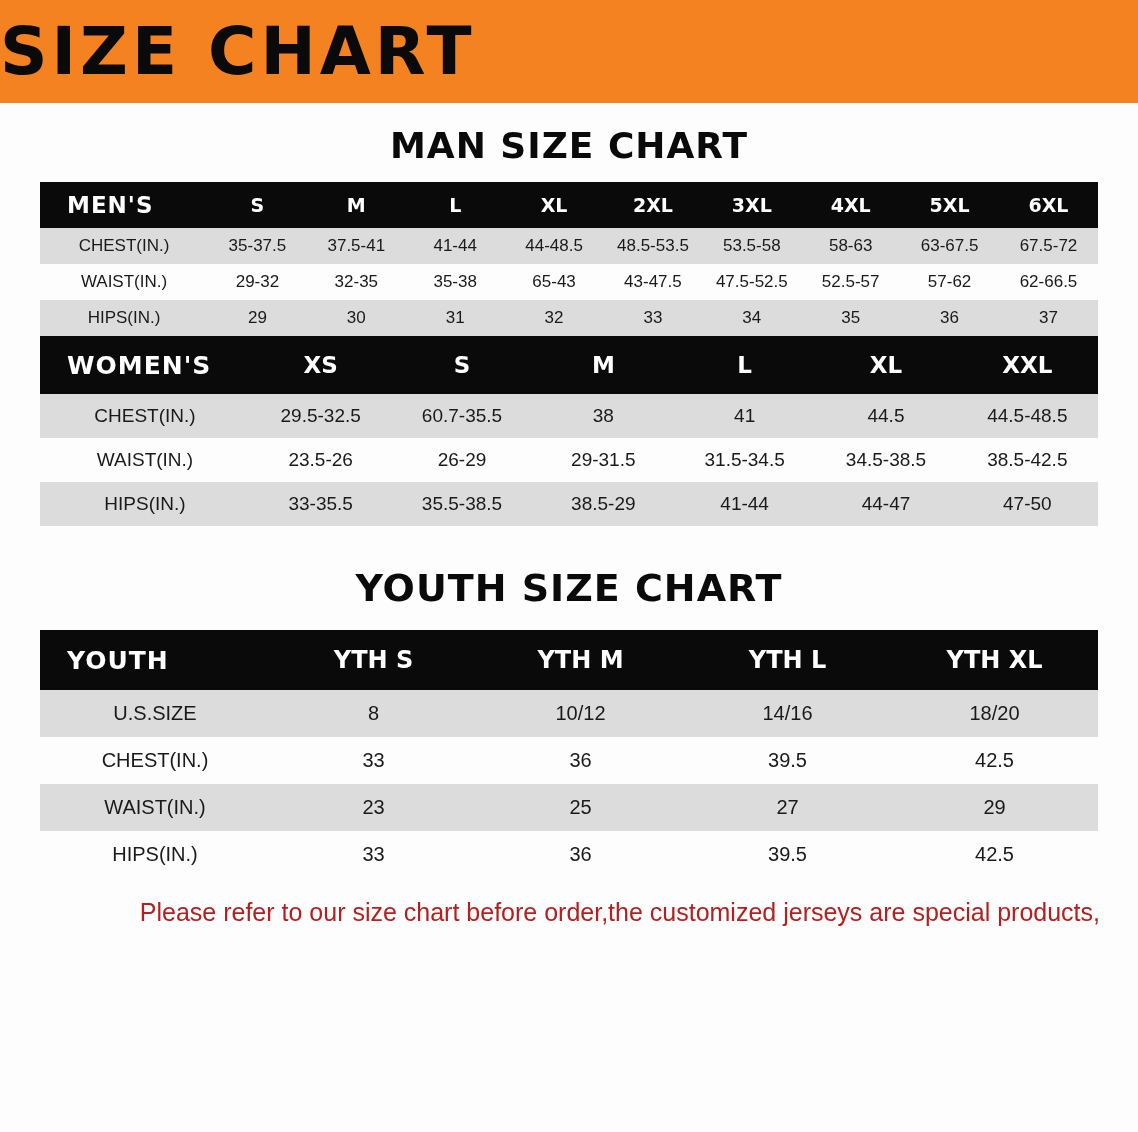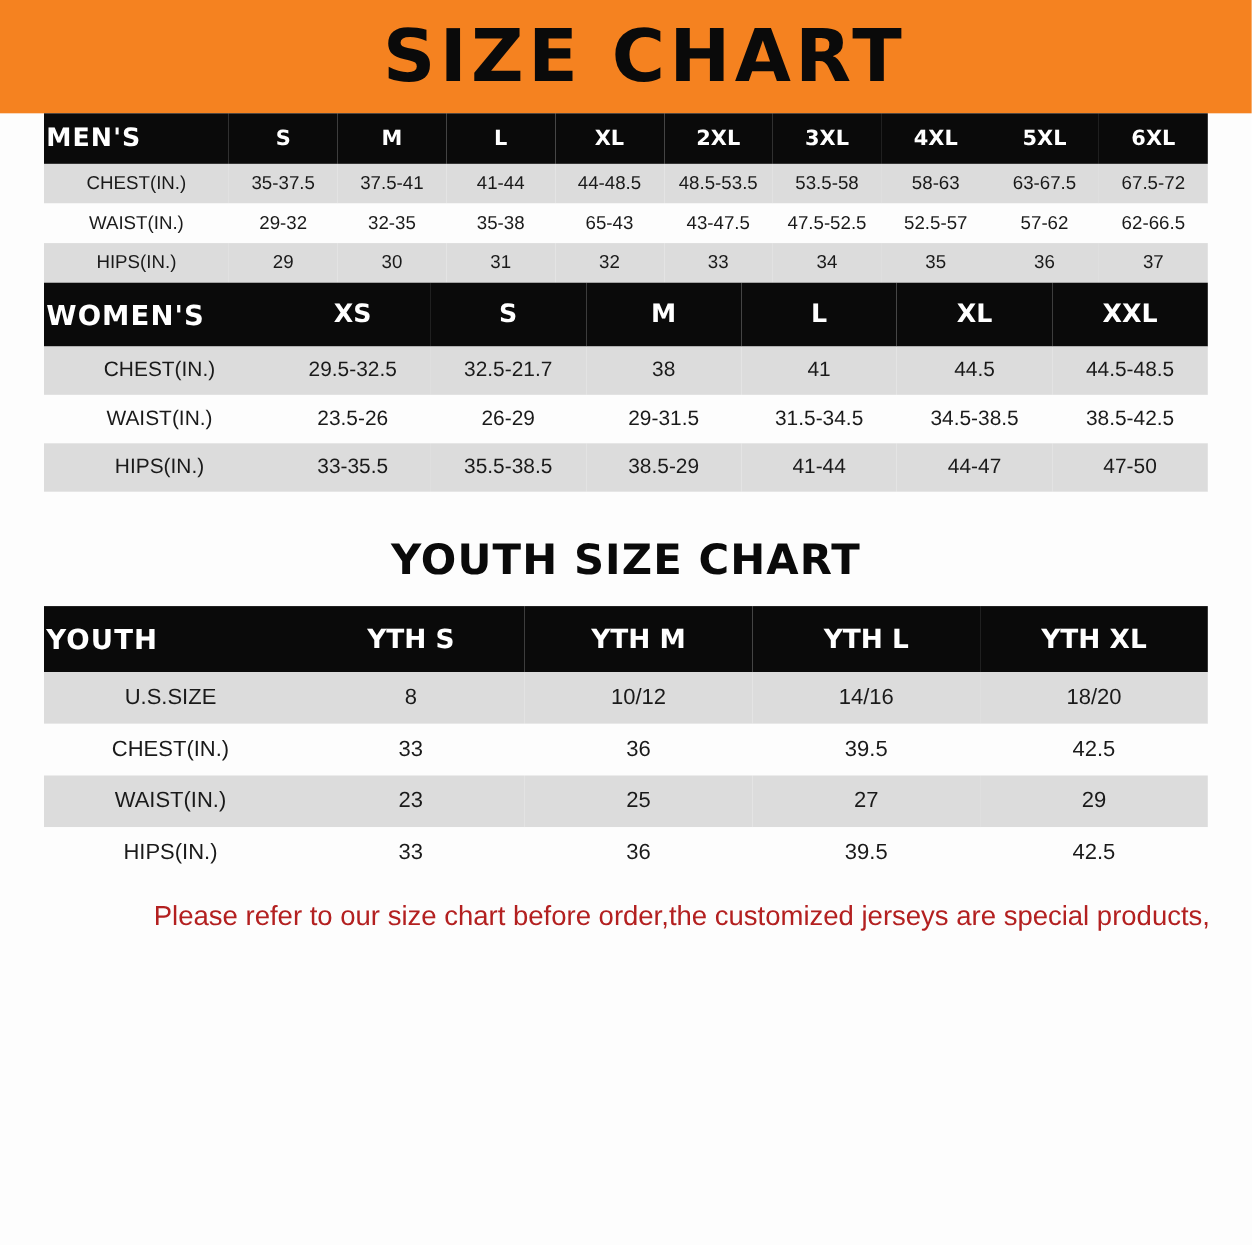--- a/index.html
+++ b/index.html
@@ -20,22 +20,21 @@
     height: 1132px;
     background: #fdfdfd;
   }
 
   
   .banner {
     height: 103px;
     background: #f58220;
     display: flex;
     align-items: center;
-    justify-content: center;
-    padding-left: 34px;
+    justify-content: flex-start;
   }
   .banner-title {
     font-family: "DejaVu Sans", sans-serif;
     font-weight: bold;
     font-size: 66px;
     letter-spacing: 4px;
     color: #0a0a0a;
     line-height: 1;
   }
 
@@ -61,21 +60,21 @@
   }
   thead th {
     background: #0a0a0a;
     color: #ffffff;
     font-family: "DejaVu Sans", sans-serif;
     font-weight: bold;
     text-align: center;
   }
   thead th.rowlabel {
     text-align: left;
-    padding-left: 2px;
+    padding-left: 27px;
     letter-spacing: 1px;
   }
   tbody td {
     text-align: center;
     color: #1a1a1a;
     font-family: "Liberation Sans", sans-serif;
   }
   tbody td.rowlabel {
     text-align: center;
     font-family: "Liberation Sans", sans-serif;
@@ -115,20 +114,21 @@
 </style>
 </head>
 <body>
 
 <div class="page">
 
   <div class="banner">
     <div class="banner-title">SIZE CHART</div>
   </div>
 
+  <div class="section-title man">MAN SIZE CHART</div>
   <div class="table-wrap">
     <table id="men-table">
       <colgroup>
           <col class="lbl">
         </colgroup>
       <thead>
         <tr>
             <th class="rowlabel">MEN'S</th>
             <th>S</th>
             <th>M</th>
@@ -195,21 +195,21 @@
             <th>M</th>
             <th>L</th>
             <th>XL</th>
             <th>XXL</th>
           </tr>
       </thead>
       <tbody>
           <tr class="shade">
             <td class="rowlabel">CHEST(IN.)</td>
             <td>29.5-32.5</td>
-            <td>32.5-21.7</td>
+            <td>60.7-35.5</td>
             <td>38</td>
             <td>41</td>
             <td>44.5</td>
             <td>44.5-48.5</td>
           </tr>
           <tr class="plain">
             <td class="rowlabel">WAIST(IN.)</td>
             <td>23.5-26</td>
             <td>26-29</td>
             <td>29-31.5</td>

